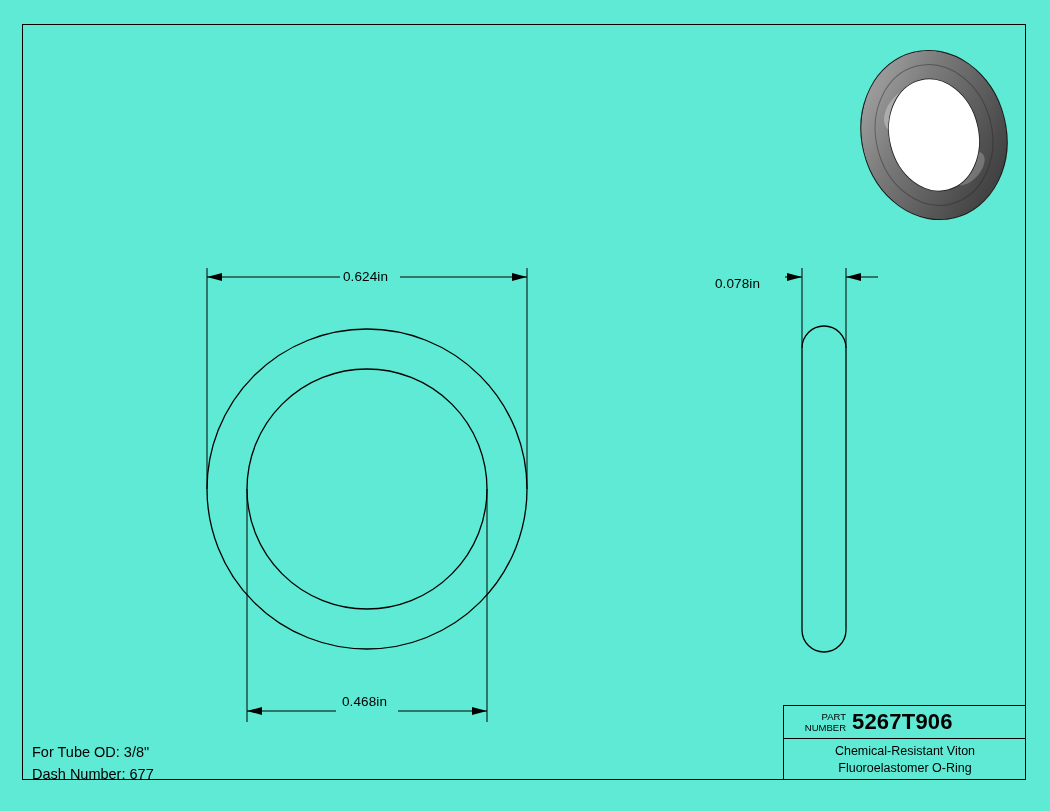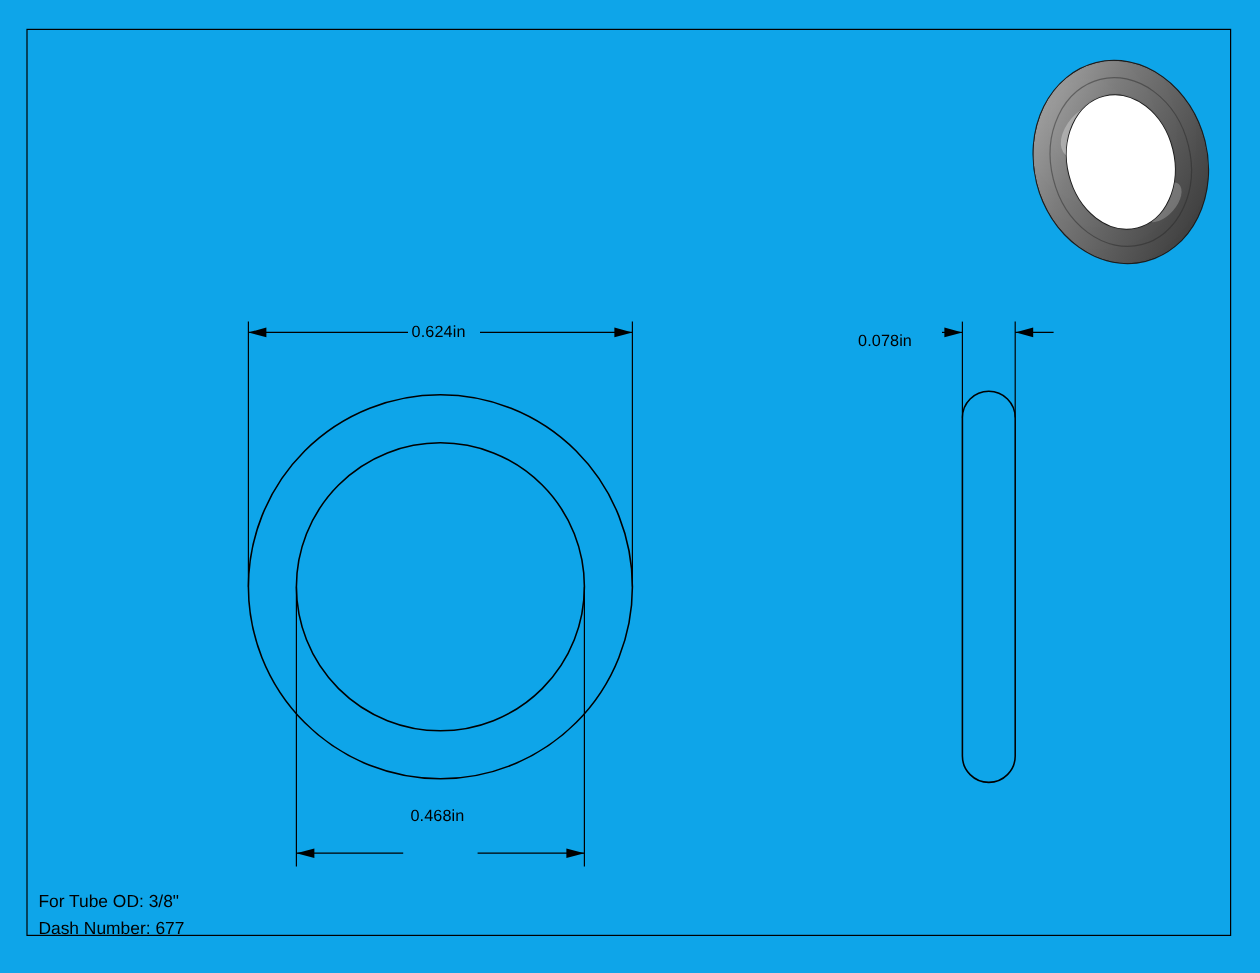--- a/index.html
+++ b/index.html
@@ -11,21 +11,21 @@
     width: 1050px;
     height: 811px;
     font-family: "Liberation Sans", sans-serif;
     color: #000000;
     overflow: hidden;
   }
   #sheet {
     position: relative;
     width: 1050px;
     height: 811px;
-    background: #0ea5e9;
+    background: #5eead4;
   }
   .frame {
     position: absolute;
     left: 22px;
     top: 24px;
     width: 1004px;
     height: 756px;
     border: 1.5px solid #000000;
     box-sizing: border-box;
   }
@@ -160,23 +160,36 @@
       <line x1="846" y1="348" x2="846" y2="268"></line>
       <line x1="785" y1="277" x2="802" y2="277"></line>
       <line x1="846" y1="277" x2="878" y2="277"></line>
       <polygon points="802,277 787,273 787,281" fill="#000000" stroke="none"></polygon>
       <polygon points="846,277 861,273 861,281" fill="#000000" stroke="none"></polygon>
     </g>
   </svg>
 
   <div class="dimtext" style="left:343px; top:269px;">0.624in</div>
 
-  <div class="dimtext" style="left:342px; top:672px;">0.468in</div>
+  <div class="dimtext" style="left:342px; top:694px;">0.468in</div>
 
   <div class="dimtext" style="left:715px; top:276px;">0.078in</div>
 
   <div class="notes">
     <div>For Tube OD: 3/8"</div>
     <div>Dash Number: 677</div>
   </div>
 
+  <div class="titleblock">
+    <div class="tb-row1">
+      <div class="tb-label">
+        <div>PART</div>
+        <div>NUMBER</div>
+      </div>
+      <div class="tb-partnum">5267T906</div>
+    </div>
+    <div class="tb-desc">
+      <div>Chemical-Resistant Viton</div>
+      <div>Fluoroelastomer O-Ring</div>
+    </div>
+  </div>
 
 </div>
 
 </body></html>

